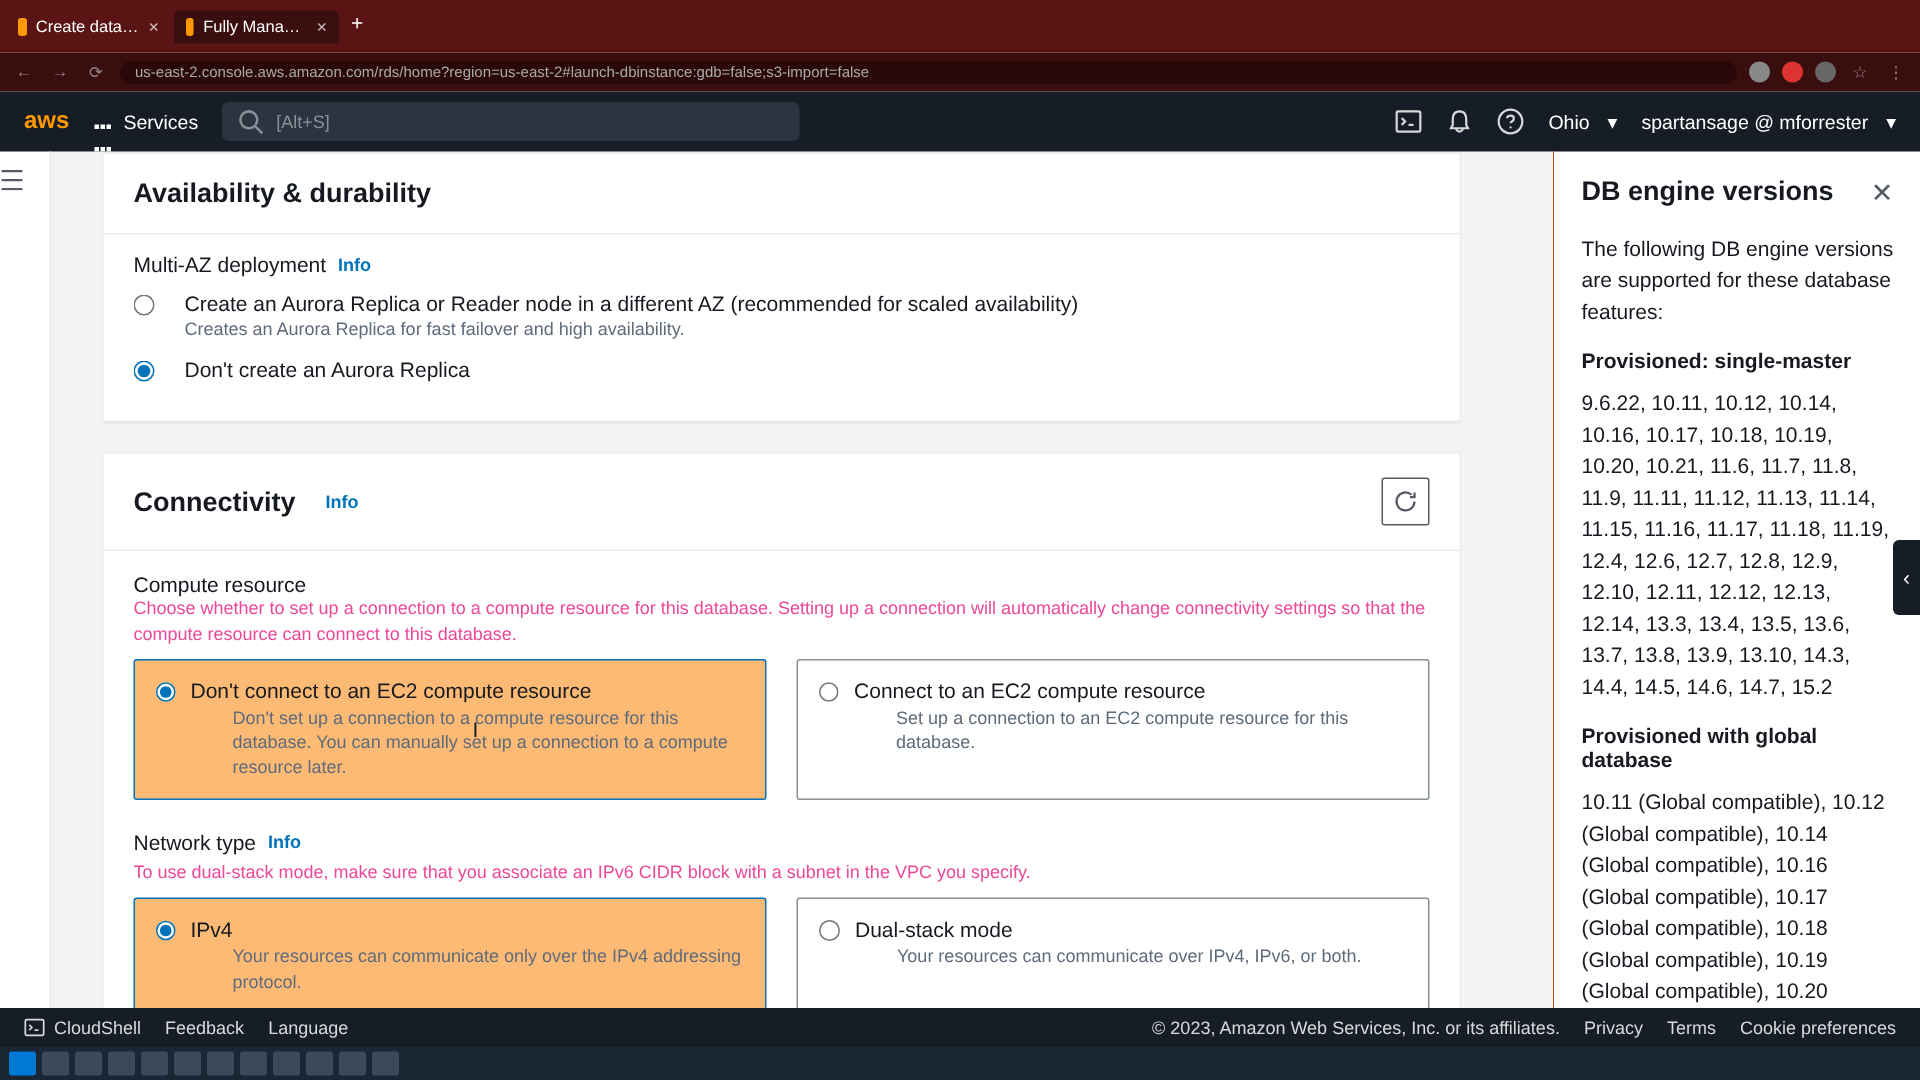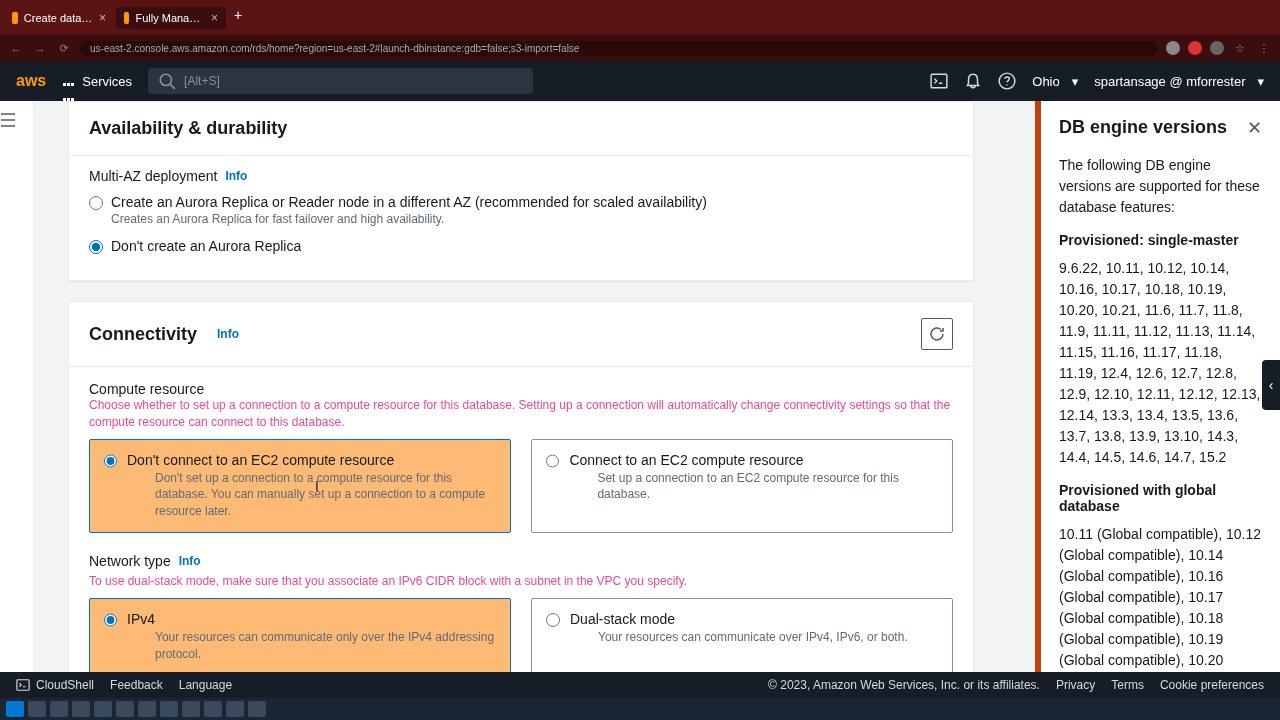--- a/index.html
+++ b/index.html
@@ -42,35 +42,35 @@
 .panel-header { padding: 16px 20px; font-size: 18px; font-weight: 700; display: flex; align-items: center; gap: 8px; }
 .panel-header-row { display: flex; align-items: center; justify-content: space-between; padding: 16px 20px; }
 .panel-body { padding: 0 20px 20px 20px; }
 .panel-divider { border-top: 1px solid #eaeded; }
 
 .label-row { display: flex; align-items: center; gap: 8px; margin-bottom: 4px; }
 .field-label { font-size: 14px; color: #16191f; }
 .info-link { color: #0073bb; font-size: 12px; font-weight: 700; cursor: pointer; }
 .field-desc { font-size: 12px; color: #ec4899; margin-bottom: 8px; line-height: 1.4; }
 
-.radio-row { display: flex; align-items: flex-start; gap: 8px; padding: 6px 0; }
+.radio-row { display: flex; align-items: flex-start; gap: 20px; padding: 6px 0; }
 .radio-row input[type=radio] { margin-top: 2px; accent-color: #0073bb; width: 14px; height: 14px; }
 .radio-label { font-size: 14px; }
 .radio-hint { font-size: 12px; color: #5f6b7a; margin-top: 2px; }
 
 .card-options { display: flex; gap: 20px; }
 .card-option { flex: 1; border: 1px solid #879196; border-radius: 2px; padding: 12px 14px; display: flex; gap: 10px; align-items: flex-start; cursor: pointer; }
 .card-option.selected { border-color: #0073bb; background: #fdba74; }
 .card-option input[type=radio] { margin-top: 2px; accent-color: #0073bb; width: 14px; height: 14px; }
 .card-title { font-size: 14px; margin-bottom: 2px; }
 .card-desc { font-size: 12px; color: #5f6b7a; line-height: 1.4; margin-left: 28px; }
 
 .refresh-btn { width: 32px; height: 32px; border: 1px solid #545b64; border-radius: 2px; background: #fff; display: flex; align-items: center; justify-content: center; cursor: pointer; }
 
-.side-panel { width: 245px; border-left: 6px solid #c2410c; padding: 16px 18px; overflow-y: auto; background: #fff; position: relative; }
+.side-panel { width: 245px; border-left: 1px solid #c2410c; padding: 16px 18px; overflow-y: auto; background: #fff; position: relative; }
 .side-header { display: flex; justify-content: space-between; align-items: flex-start; margin-bottom: 16px; }
 .side-title { font-size: 18px; font-weight: 700; }
 .side-close { font-size: 18px; cursor: pointer; color: #545b64; }
 .side-text { font-size: 14px; line-height: 1.5; margin-bottom: 14px; }
 .side-subhead { font-size: 14px; font-weight: 700; margin-bottom: 10px; }
 .side-versions { font-size: 14px; line-height: 1.5; }
 
 .footer { height: 26px; background: #161d26; display: flex; align-items: center; padding: 0 16px; color: #d5dbdb; font-size: 12px; gap: 16px; }
 .footer-left { display: flex; gap: 16px; align-items: center; }
 .footer-spacer { flex: 1; }

